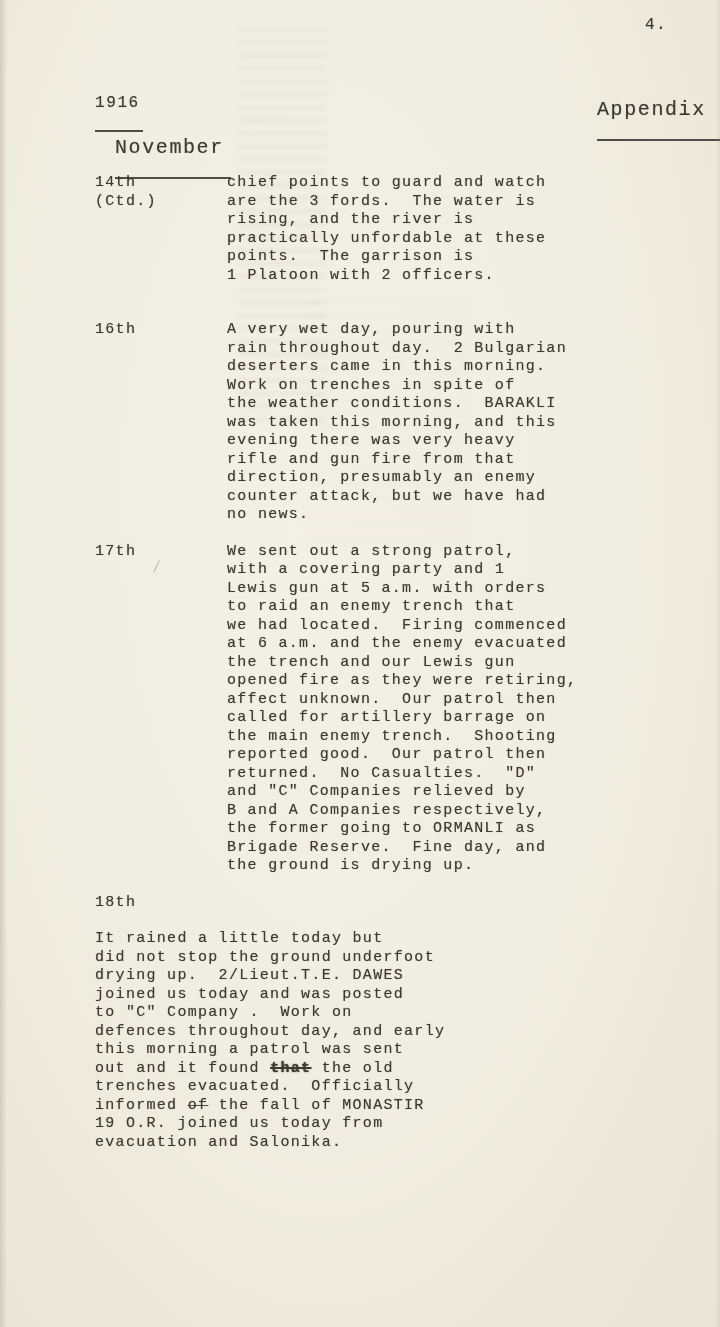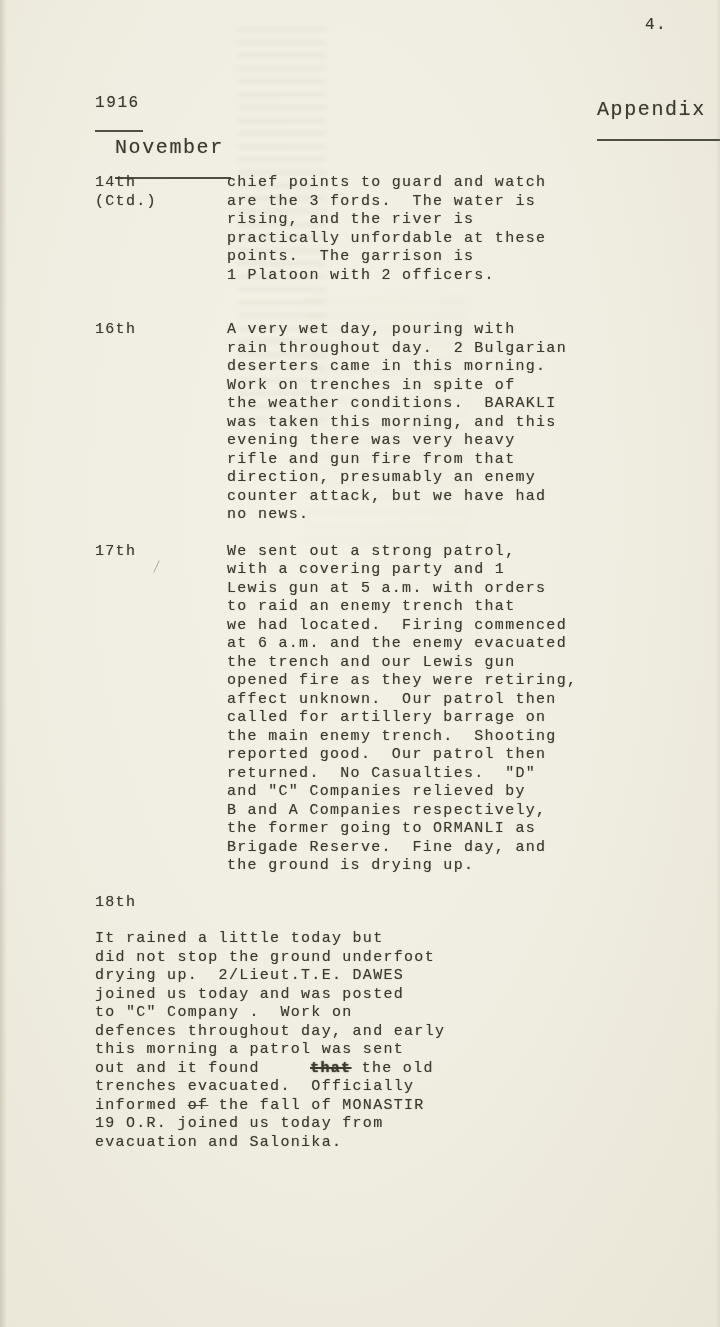--- a/index.html
+++ b/index.html
@@ -95,21 +95,20 @@
   }
   .entry .text {
     white-space: pre;
   }
   
   .xout {
     font-weight: bold;
     text-decoration: line-through;
     text-decoration-thickness: 2px;
     text-shadow: 0 0 1.5px rgba(45,42,34,0.8);
-    margin-left: 40px;
   }
   
   .otype {
     text-decoration: line-through;
     text-decoration-thickness: 1px;
     text-decoration-color: rgba(52,49,41,0.75);
   }
   
   .bleed-1 {
     position: absolute;

